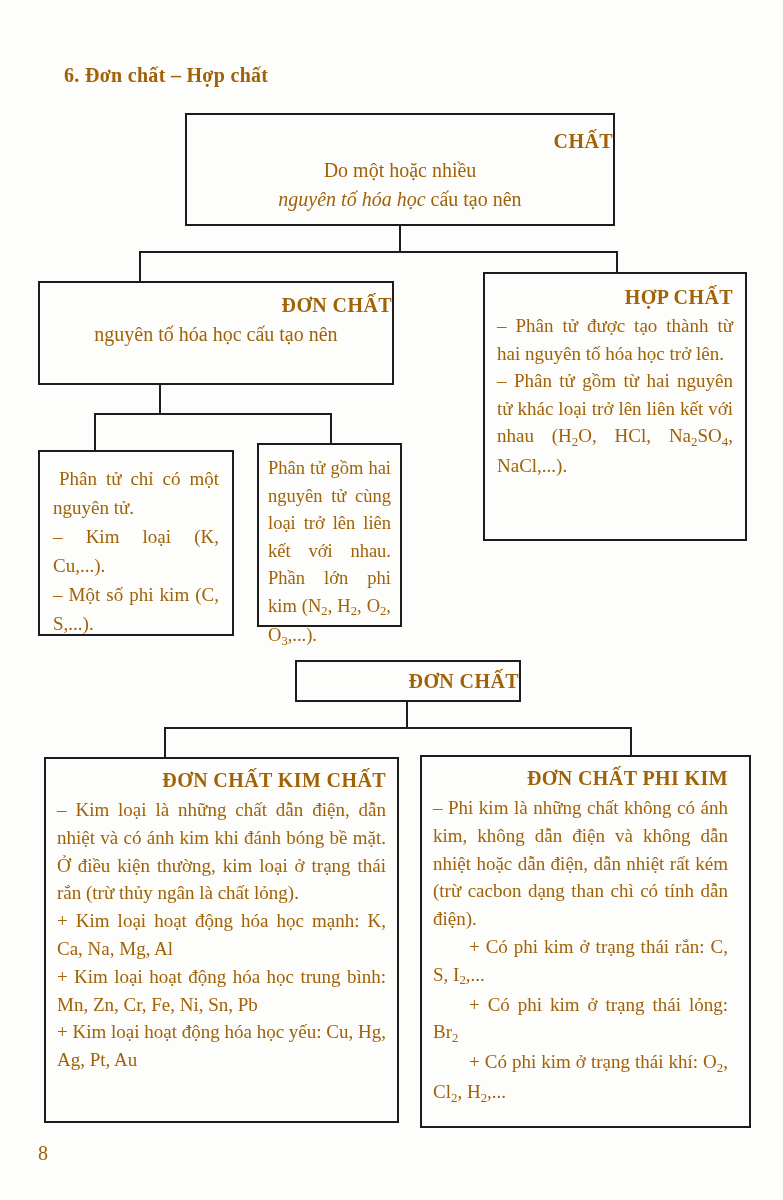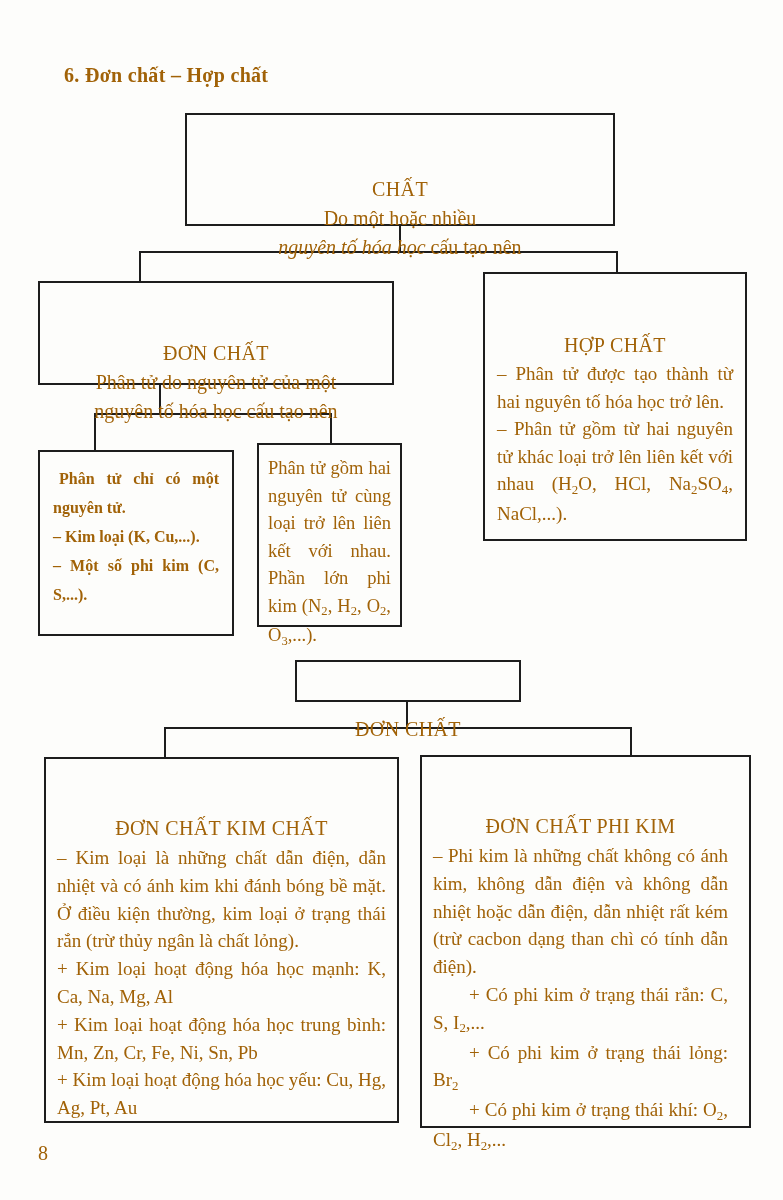--- a/index.html
+++ b/index.html
@@ -20,26 +20,25 @@
     font-weight: bold;
     letter-spacing: 0.3px;
   }
   .node {
     position: absolute;
     border: 2px solid #1d1d1d;
     background: #fdfdfb;
     box-sizing: border-box;
   }
   .node .title {
-    text-align: center;
-    font-weight: normal;
+    text-align: right;
+    font-weight: bold;
     font-size: 20px;
     line-height: 30px;
     letter-spacing: 0.4px;
-    margin-top: 48px;
   }
   .node p { margin: 0; }
   .ct { text-align: center; }
   .jt { text-align: justify; }
   .it { font-style: italic; }
   .line {
     position: absolute;
     background: #1d1d1d;
   }
   sub {
@@ -56,21 +55,21 @@
   
   .box-don-chat { left: 38px; top: 281px; width: 356px; height: 104px; padding-top: 7px; }
   .box-don-chat .body-line { font-size: 20px; line-height: 29px; }
 
   
   .box-hop-chat { left: 483px; top: 272px; width: 264px; height: 269px; padding: 8px 12px 0 12px; }
   .box-hop-chat p { font-size: 19px; line-height: 27.5px; }
 
   
   .box-mono { left: 38px; top: 450px; width: 196px; height: 186px; padding: 12px 13px 0 13px; }
-  .box-mono p { font-size: 16px; line-height: 29px; font-weight: bold; }
+  .box-mono p { font-size: 19px; line-height: 29px; }
   .box-mono .first { text-indent: 6px; }
 
   .box-poly { left: 257px; top: 443px; width: 145px; height: 184px; padding: 10px 9px 0 9px; }
   .box-poly p { font-size: 18.5px; line-height: 27.5px; }
 
   
   .box-don-chat-2 { left: 295px; top: 660px; width: 226px; height: 42px; }
   .box-don-chat-2 .title { line-height: 38px; }
 
   
@@ -112,21 +111,20 @@
   <div class="line" style="left:630px; top:727px; width:2px; height:29px;"></div>
 
   <div class="node box-chat">
     <div class="title">CHẤT</div>
     <div class="body-line ct">Do một hoặc nhiều</div>
     <div class="body-line ct"><span class="it">nguyên tố hóa học</span><span> cấu tạo nên</span></div>
   </div>
 
   <div class="node box-don-chat">
     <div class="title">ĐƠN CHẤT</div>
-    <div class="body-line ct">Phân tử do nguyên tử của một</div>
     <div class="body-line ct">nguyên tố hóa học cấu tạo nên</div>
   </div>
 
   <div class="node box-hop-chat">
     <div class="title">HỢP CHẤT</div>
     <p class="jt">– Phân tử được tạo thành từ hai nguyên tố hóa học trở lên.</p>
     <p class="jt">– Phân tử gồm từ hai nguyên tử khác loại trở lên liên kết với nhau (H<sub>2</sub>O, HCl, Na<sub>2</sub>SO<sub>4</sub>, NaCl,...).</p>
   </div>
 
   <div class="node box-mono">

